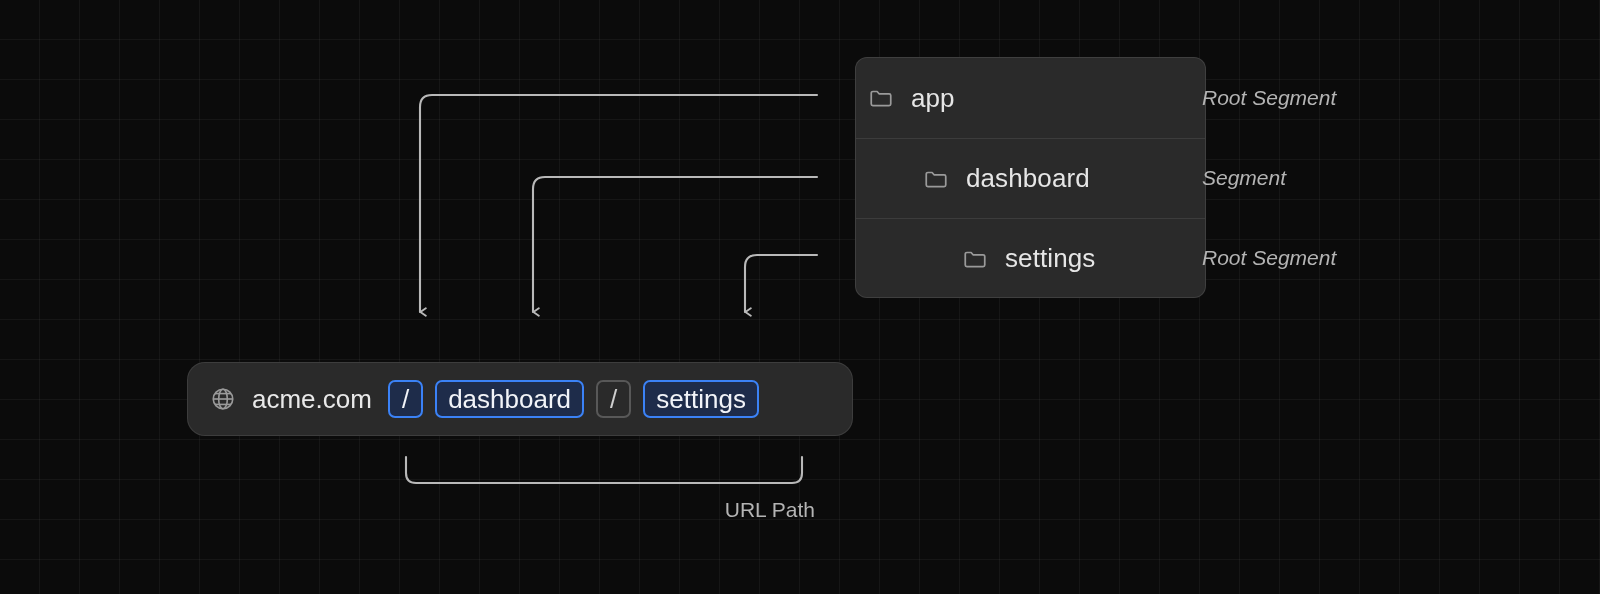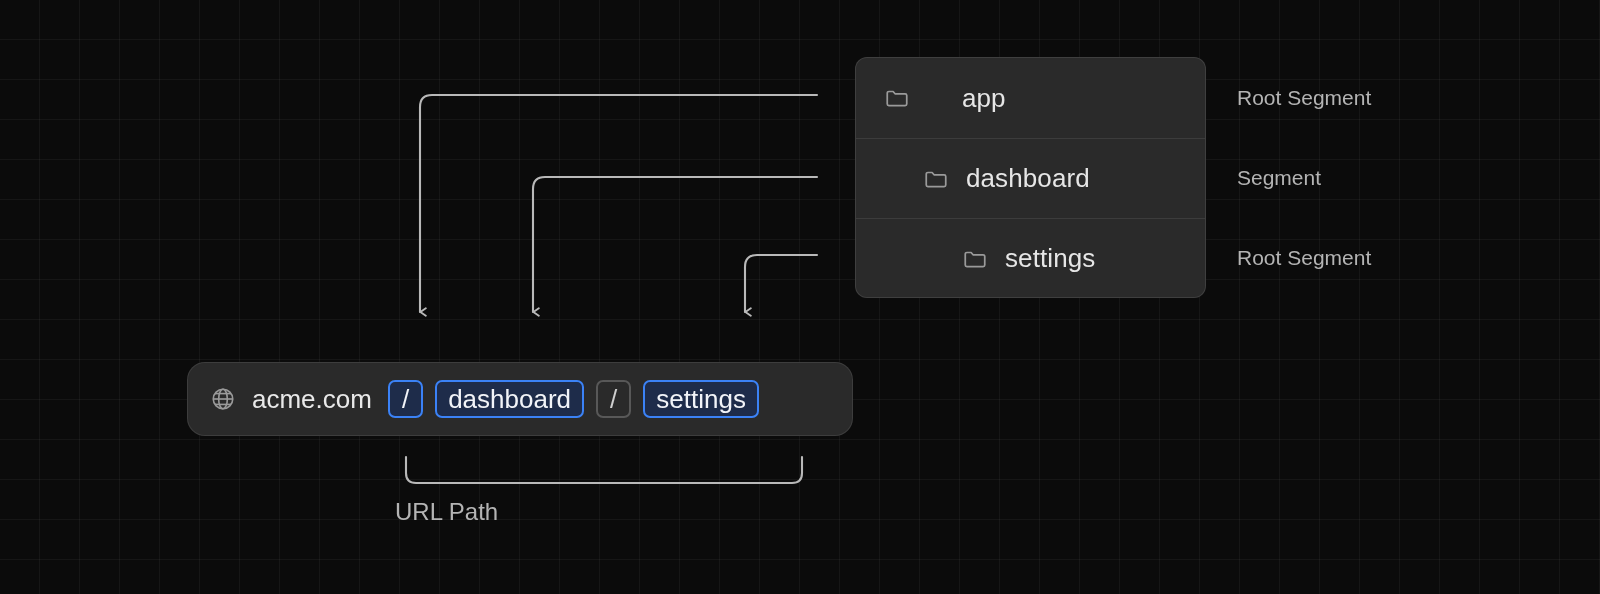--- a/index.html
+++ b/index.html
@@ -44,38 +44,39 @@
   }
   .tree-row {
     height: 80px;
     display: flex;
     align-items: center;
     color: #e6e6e6;
     font-size: 26px;
     letter-spacing: 0.1px;
   }
   .tree-row + .tree-row { border-top: 1px solid rgba(255,255,255,0.085); }
-  .tree-row.lvl0 { padding-left: 28px; gap: 35px; }
+  .tree-row.lvl0 { padding-left: 12px; }
   .tree-row.lvl1 { padding-left: 67px; }
   .tree-row.lvl2 { padding-left: 106px; }
   .folder-ico {
     width: 26px; height: 26px;
     margin-right: 17px;
     flex: 0 0 auto;
     display: block;
   }
   .folder-ico svg { display: block; }
 
   
   .side-label {
     position: absolute;
-    left: 1237px;
+    left: 1202px;
     color: #b4b4b4;
     font-size: 21px;
     white-space: nowrap;
+    font-style: italic;
   }
   .side-label.l0 { top: 86px; }
   .side-label.l1 { top: 166px; }
   .side-label.l2 { top: 246px; }
 
   
   .url-bar {
     position: absolute;
     left: 187px;
     top: 362px;
@@ -124,23 +125,23 @@
     position: absolute;
     left: 395px;
     top: 455px;
     pointer-events: none;
   }
   .brace-caption {
     position: absolute;
     left: 395px;
     top: 498px;
     width: 420px;
-    text-align: left;
+    text-align: right;
     color: #b4b4b4;
-    font-size: 24px;
+    font-size: 21px;
   }
 </style>
 </head>
 <body>
 
 <div id="stage">
 
   <svg id="connectors" viewBox="0 0 1600 594" width="1600" height="594">
     <defs>
       <marker id="arrowhead" markerWidth="10" markerHeight="10" refX="5" refY="8.4" orient="auto" markerUnits="userSpaceOnUse">

